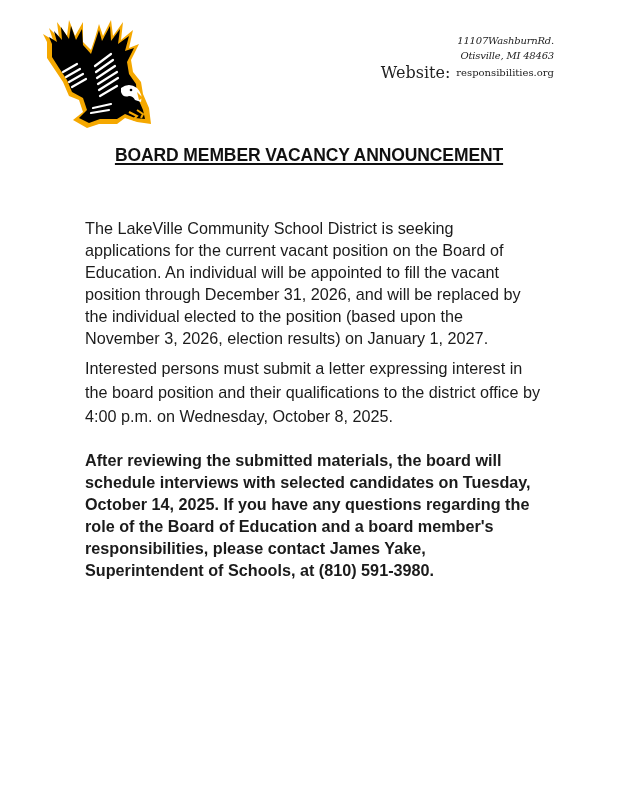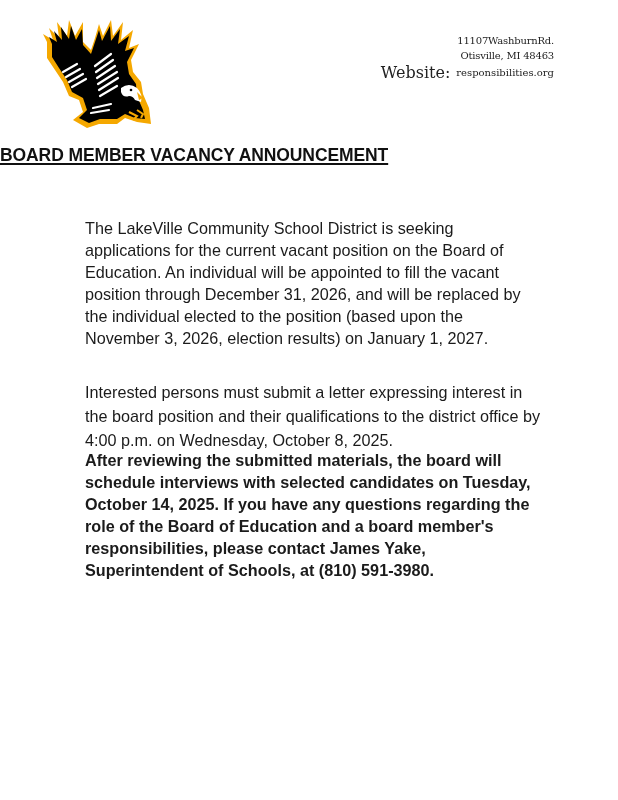--- a/index.html
+++ b/index.html
@@ -33,56 +33,57 @@
     .school-name {
       font-size: 13px;
       letter-spacing: -0.2px;
       margin-bottom: 4px;
       margin-right: 8px;
     }
     .addr-line {
       font-size: 10px;
       line-height: 15px;
       letter-spacing: -0.2px;
+      font-style: italic;
     }
     .website-line {
       font-size: 10px;
       line-height: 15px;
       margin-top: 0px;
     }
     .website-label {
       font-size: 16px;
       margin-right: 6px;
       position: relative;
       top: 2px;
     }
     .title {
       position: absolute;
       left: 0;
       right: 0;
       top: 145px;
-      text-align: left;
+      text-align: center;
       font-size: 17.5px;
       font-weight: bold;
       text-decoration: underline;
       text-underline-offset: 2px;
       text-decoration-thickness: 1.5px;
       color: #111;
       letter-spacing: -0.1px;
     }
     .body-text {
       position: absolute;
       left: 73px;
       width: 480px;
       font-size: 16.2px;
       line-height: 22px;
       color: #1b1b1b;
     }
     .p1 { top: 205px; }
-    .p2 { top: 368px; line-height: 24px; }
+    .p2 { top: 344px; line-height: 24px; }
     .p3 { top: 437px; font-weight: bold; }
     .body-text p {
       margin: 12px;
     }
   </style>
 </head>
 <body>
 
 <div class="logo">
   <svg width="130" height="120" viewBox="0 0 130 120">

